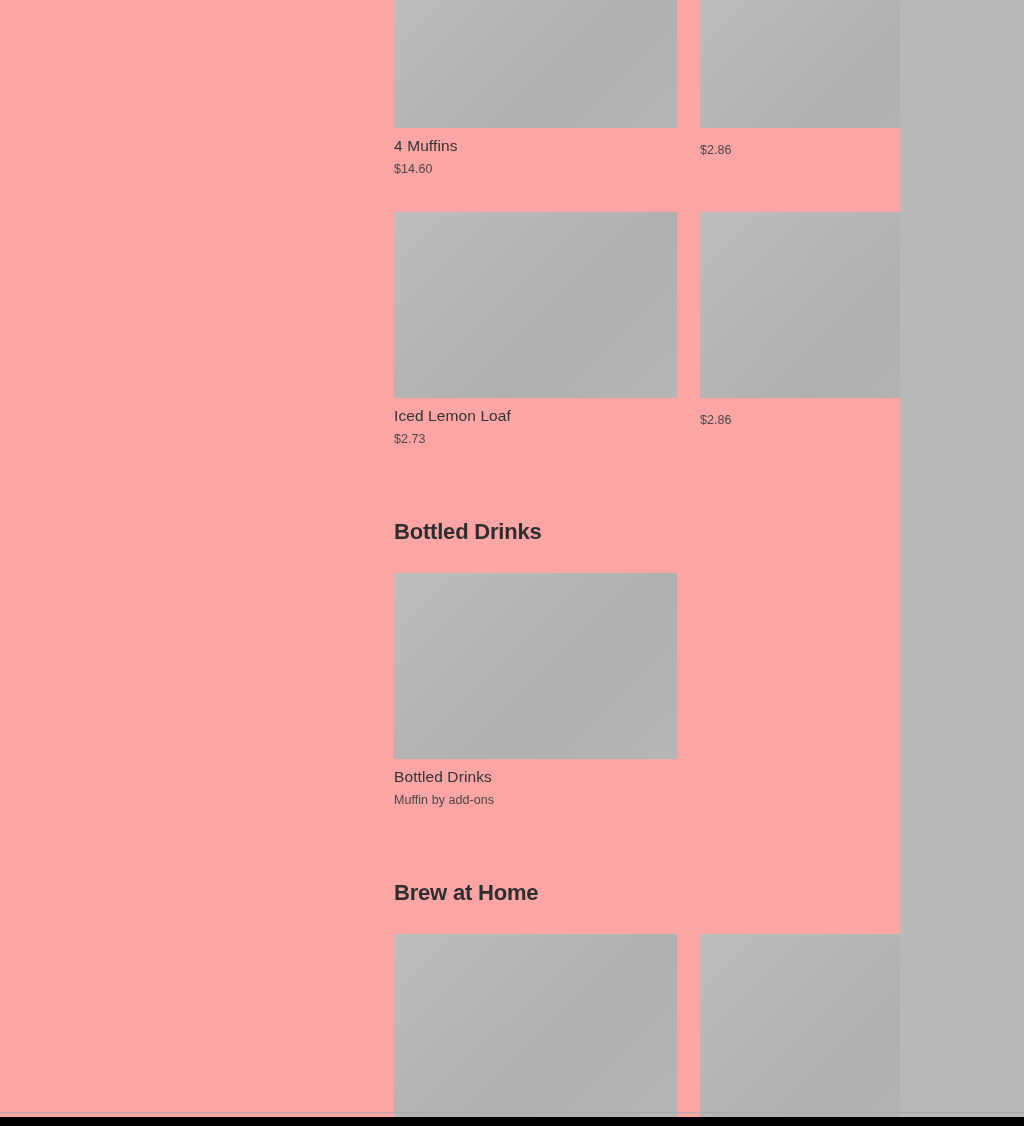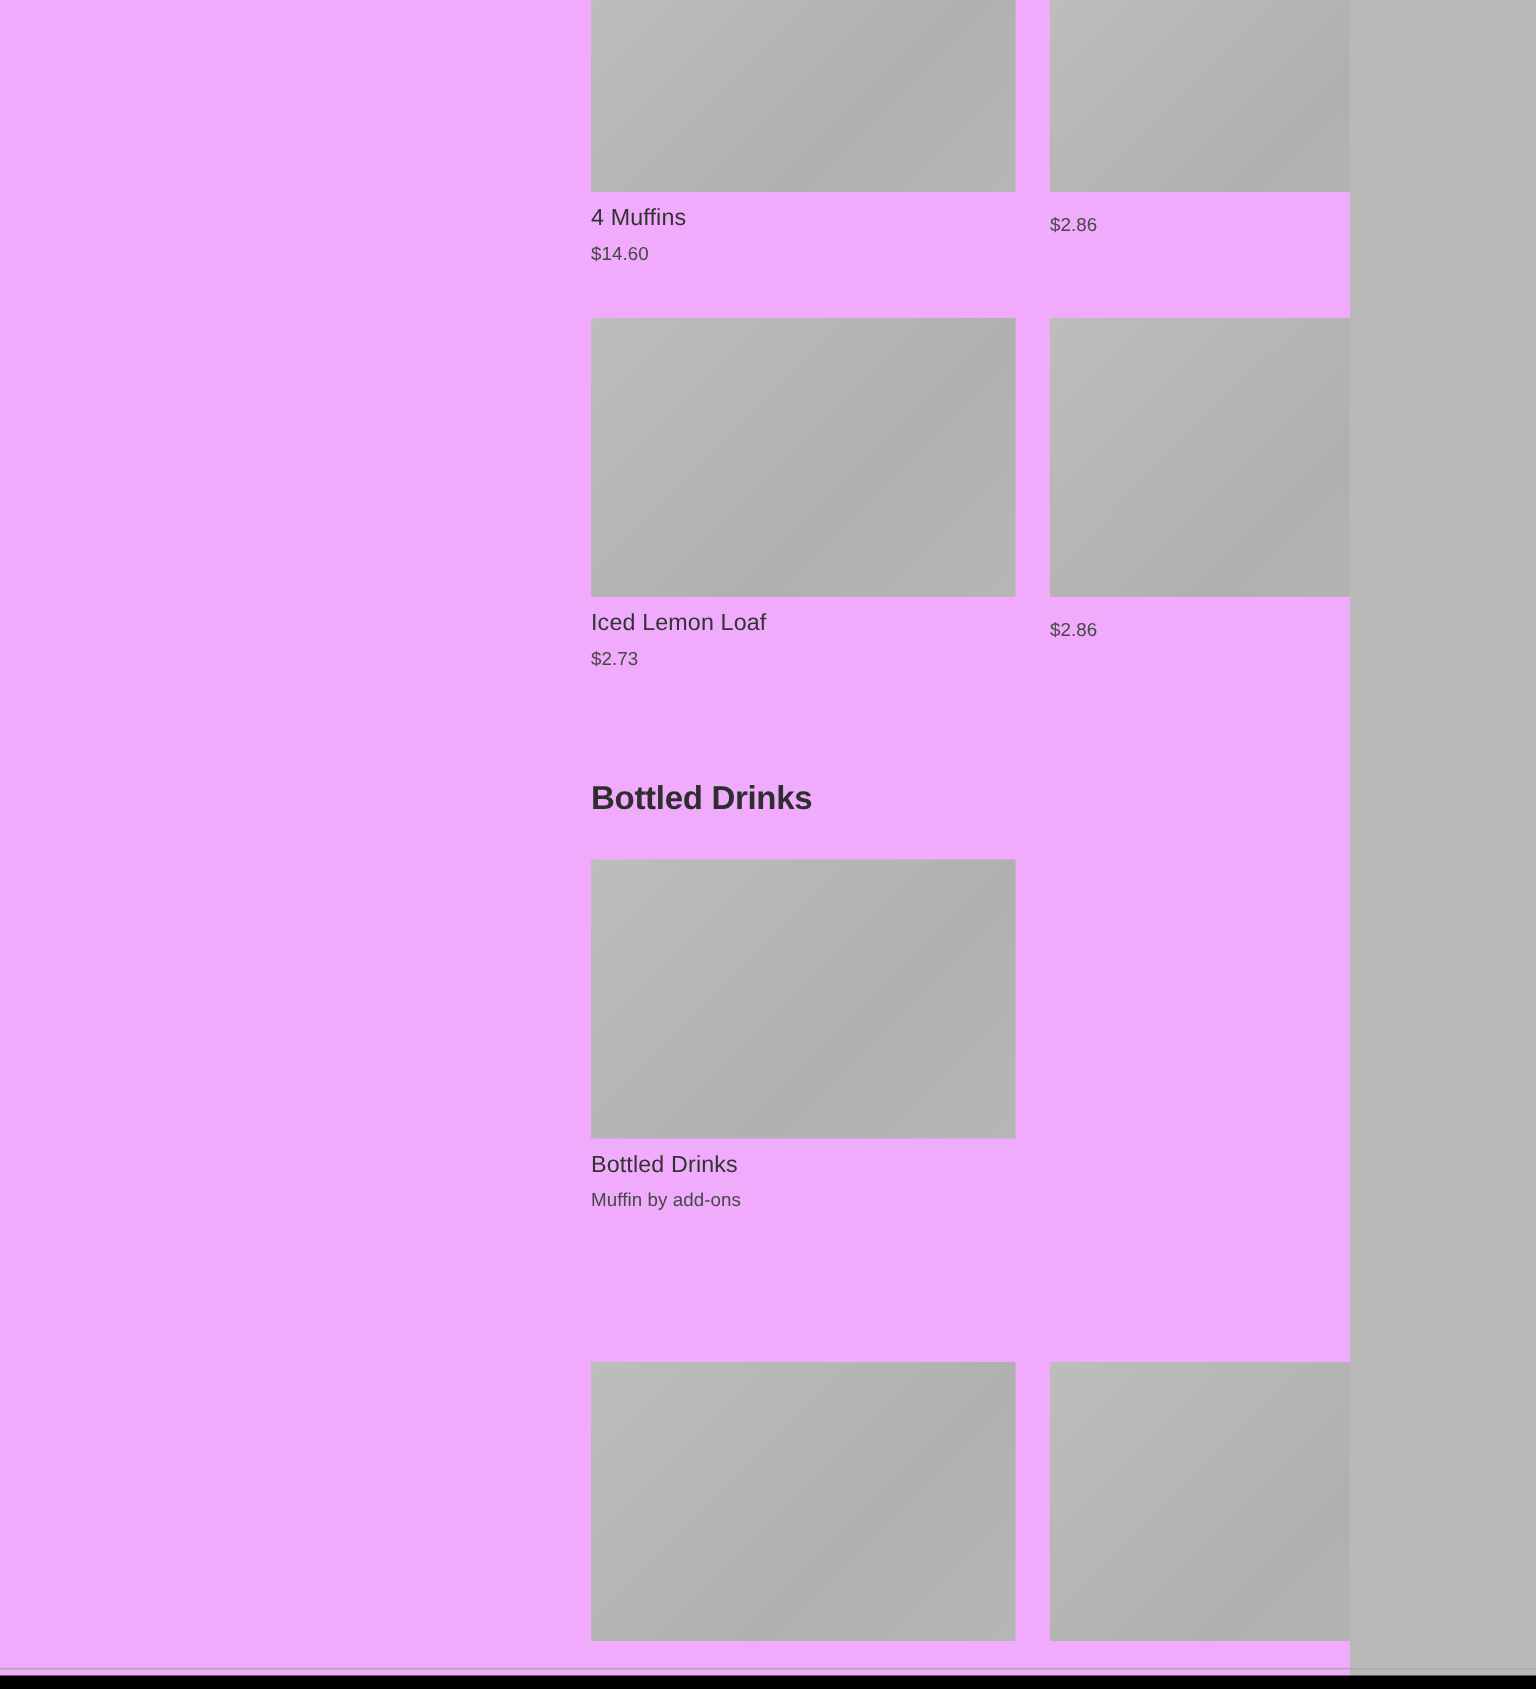--- a/index.html
+++ b/index.html
@@ -15,21 +15,21 @@
     position: relative;
   }
 
   
   #page {
     position: absolute;
     left: 0;
     top: 0;
     width: 900px;
     height: 1117px;
-    background: #f0abfc;
+    background: #fca5a5;
     overflow: hidden;
   }
 
   .content-col {
     position: absolute;
     left: 394px;
     top: 0;
     width: 590px;
   }
 
@@ -167,20 +167,21 @@
             <div class="card-sub">Muffin by add-ons</div>
           </div>
         </div>
 
       </div>
     </div>
 
     <div class="spacer-lg"></div>
 
     <div class="section">
+      <h2 class="section-title">Brew at Home</h2>
       <div class="spacer-head"></div>
       <div class="grid">
 
         <div class="card">
           <div class="thumb"></div>
 
         </div>
 
         <div class="card">
           <div class="thumb"></div>

